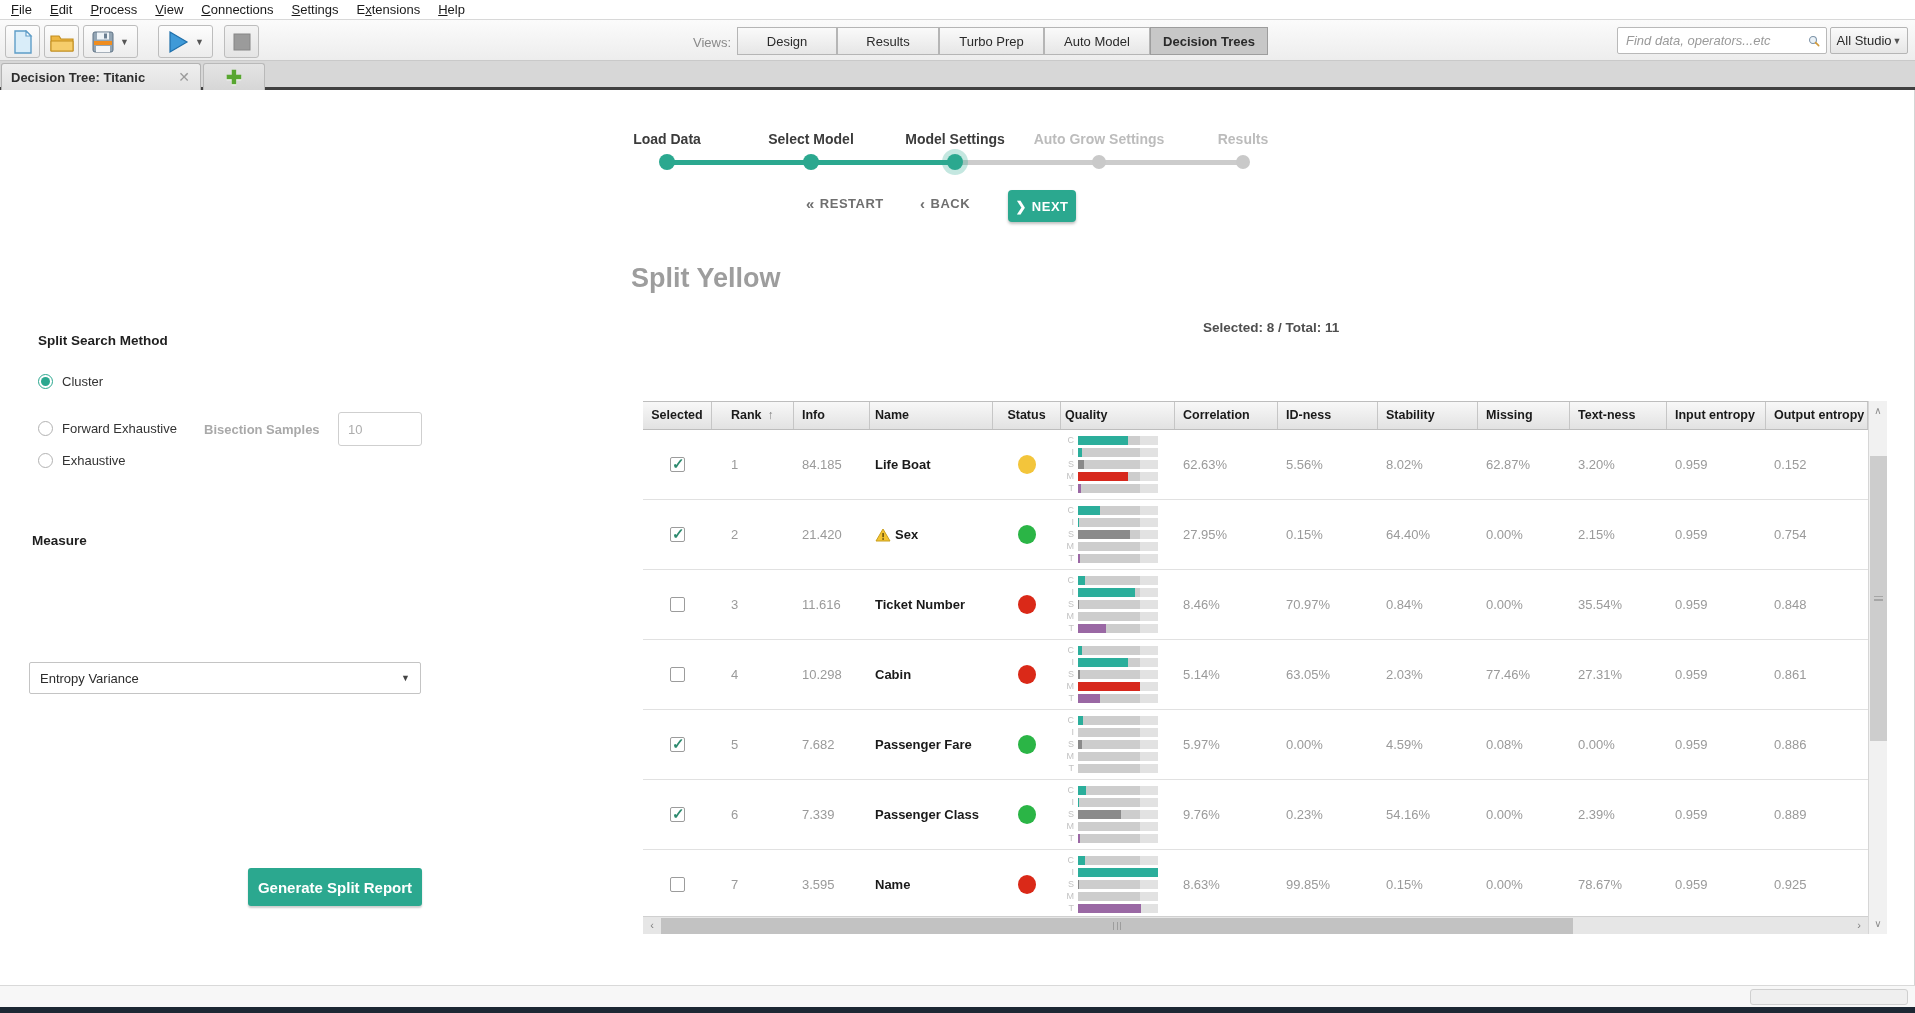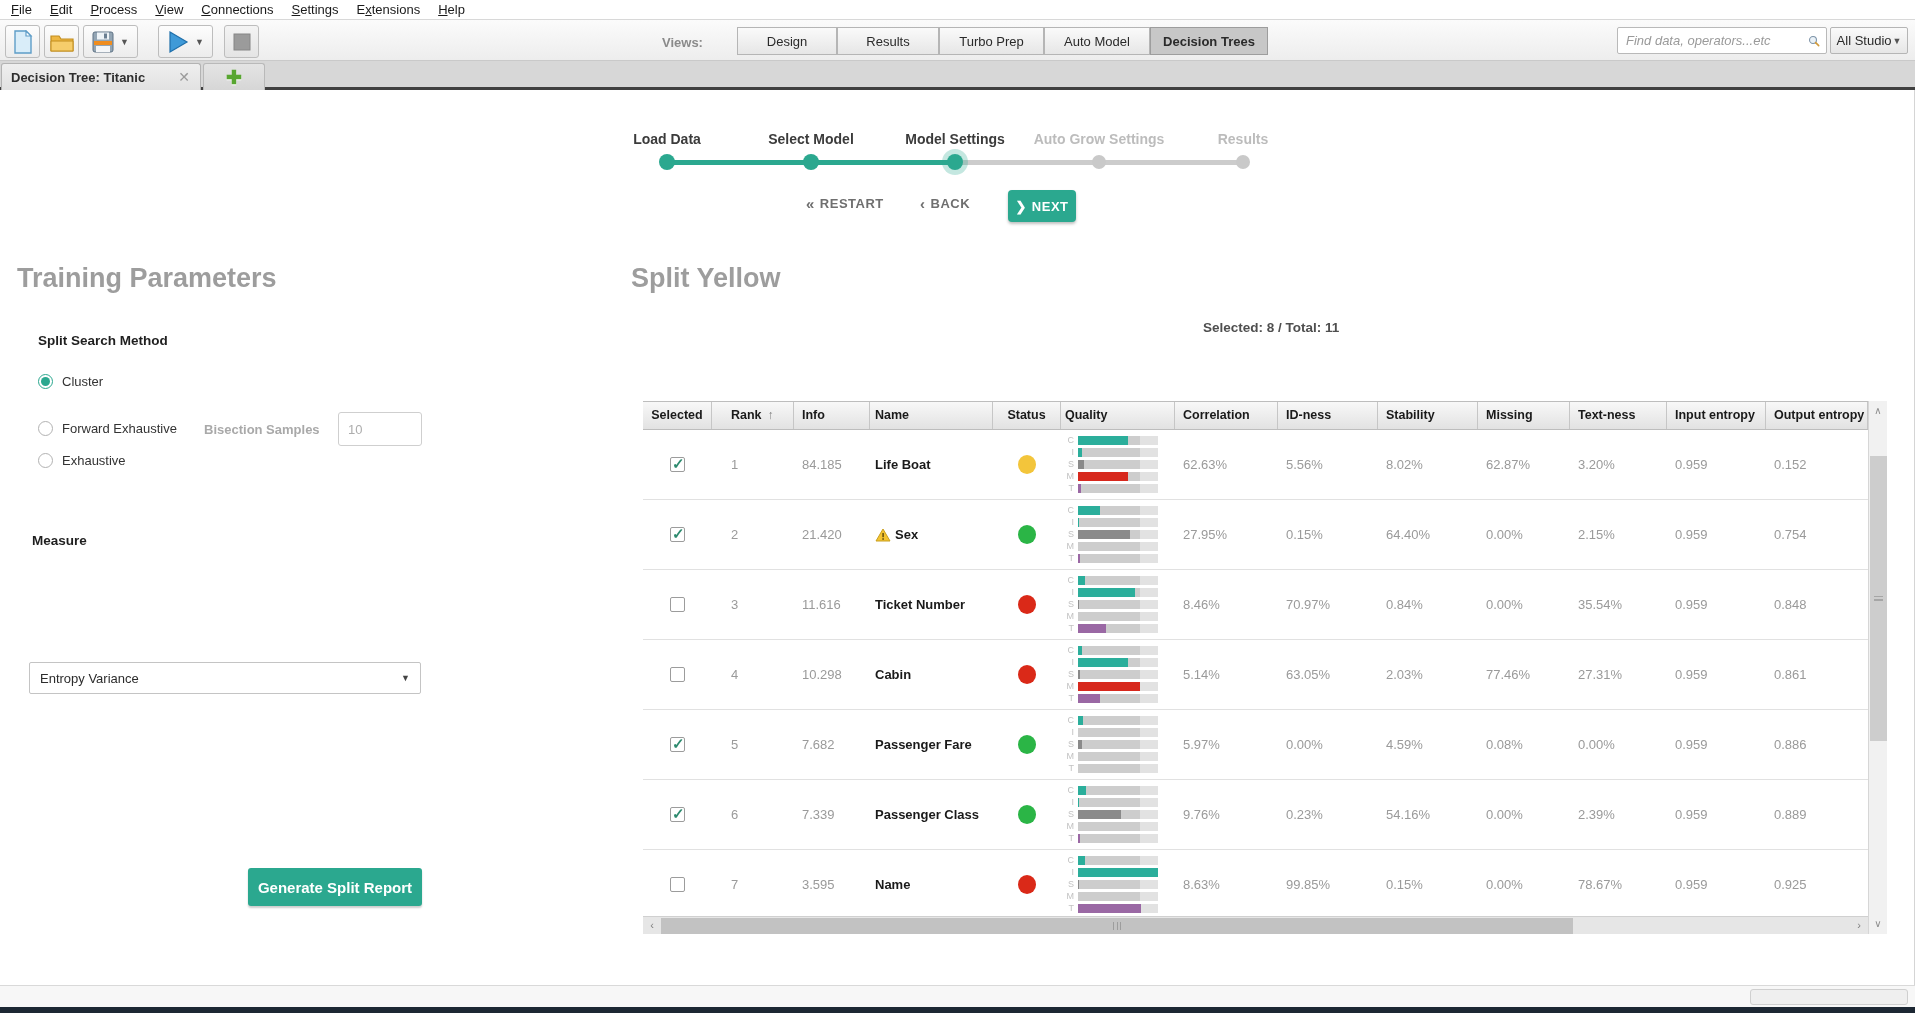--- a/index.html
+++ b/index.html
@@ -10,21 +10,21 @@
   .menubar { position:absolute; left:0; top:0; width:1915px; height:20px; background:#ffffff; border-bottom:1px solid #d8d8d8; display:flex; align-items:center; padding-left:2px; }
   .menu-item { font-size:13px; color:#1a1a1a; padding:0 9px; cursor:default; }
   .menu-item u { text-decoration:underline; }
 
   
   .toolbar { position:absolute; left:0; top:20px; width:1915px; height:41px; background:linear-gradient(#fbfbfb,#ededed); border-bottom:1px solid #c9c9c9; }
   .tbtn { position:absolute; top:5px; height:33px; background:linear-gradient(#fdfdfd,#ececec); border:1px solid #bdbdbd; border-radius:3px; display:flex; align-items:center; justify-content:center; }
   .tbtn.flat { background:linear-gradient(#f4f4f4,#e4e4e4); }
   .caret { font-size:9px; color:#555; }
 
-  .views-label { position:absolute; left:662px; top:15px; font-size:13px; color:#8a8a8a;font-weight:bold; }
+  .views-label { position:absolute; left:693px; top:15px; font-size:13px; color:#8a8a8a; }
   .viewbtn { position:absolute; top:7px; height:28px; background:linear-gradient(#fafafa,#e6e6e6); border:1px solid #b5b5b5; font-size:13px; color:#2a2a2a; display:flex; align-items:center; justify-content:center; }
   .viewbtn.active { background:#c7c7c7; font-weight:bold; border-color:#9d9d9d; }
 
   .searchbox { position:absolute; left:1617px; top:7px; width:210px; height:27px; background:#fff; border:1px solid #b9b9b9; border-radius:2px; display:flex; align-items:center; }
   .searchbox input { flex:1; border:none; outline:none; font-family:"Liberation Sans",sans-serif; font-size:13px; font-style:italic; color:#666; padding:0 4px 0 8px; background:transparent; }
   .searchbox input::placeholder { color:#9a9a9a; }
   .scopebtn { position:absolute; left:1830px; top:7px; width:78px; height:27px; background:linear-gradient(#fafafa,#e6e6e6); border:1px solid #b5b5b5; border-radius:2px; font-size:13px; color:#2a2a2a; display:flex; align-items:center; justify-content:center; gap:1px; }
 
   
   .tabbar { position:absolute; left:0; top:61px; width:1915px; height:29px; background:#d7d7d7; border-bottom:3px solid #404040; }
@@ -223,21 +223,20 @@
   </div>
   <div class="nav-link" style="left:920px;">
     <span class="nav-chevron">‹</span>
     <span>BACK</span>
   </div>
   <button class="next-btn">
     <span class="nav-chevron">❯</span>
     <span>NEXT</span>
   </button>
 
-  <div class="panel-title" style="left:17px; top:173px;">Training Parameters</div>
   <div class="field-label" style="left:38px; top:243px;">Split Search Method</div>
   <div id="radios">
   <div class="radio-row" style="left:38px; top:284px;">
     <span class="radio sel"></span>
     <span class="radio-label">Cluster</span>
   </div>
   <div class="radio-row" style="left:38px; top:331px;">
     <span class="radio "></span>
     <span class="radio-label">Forward Exhaustive</span>
   </div>

